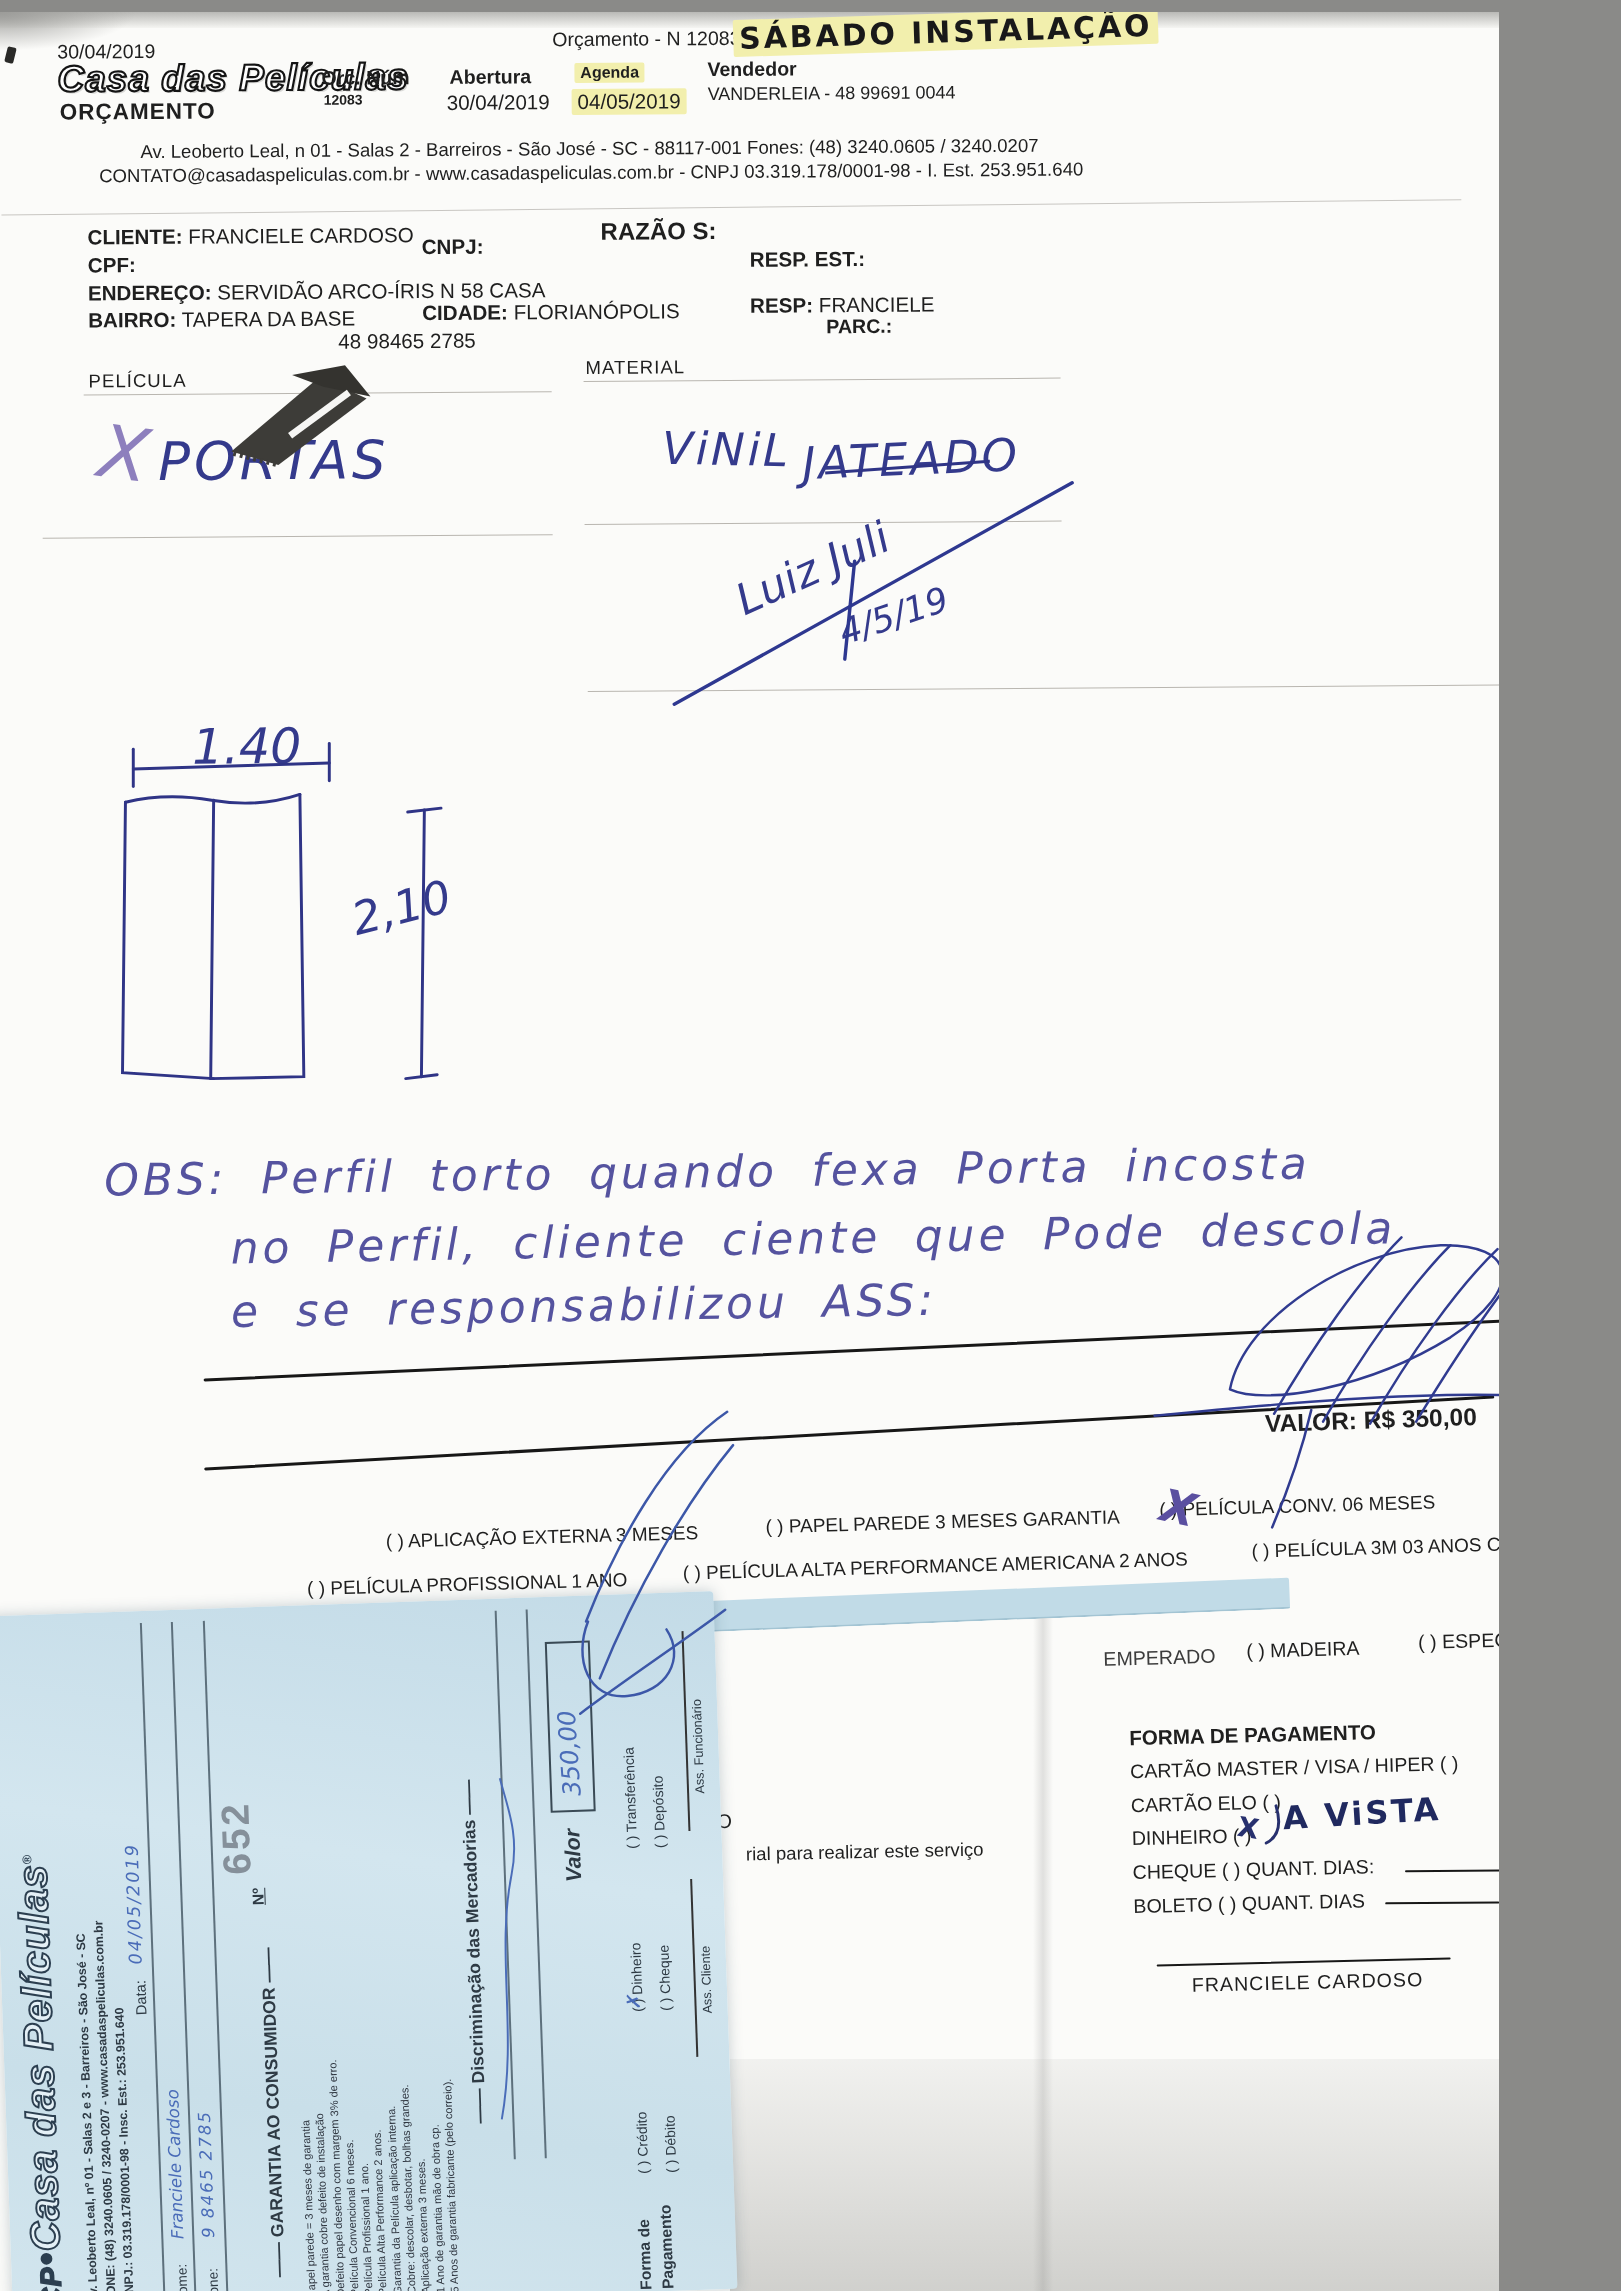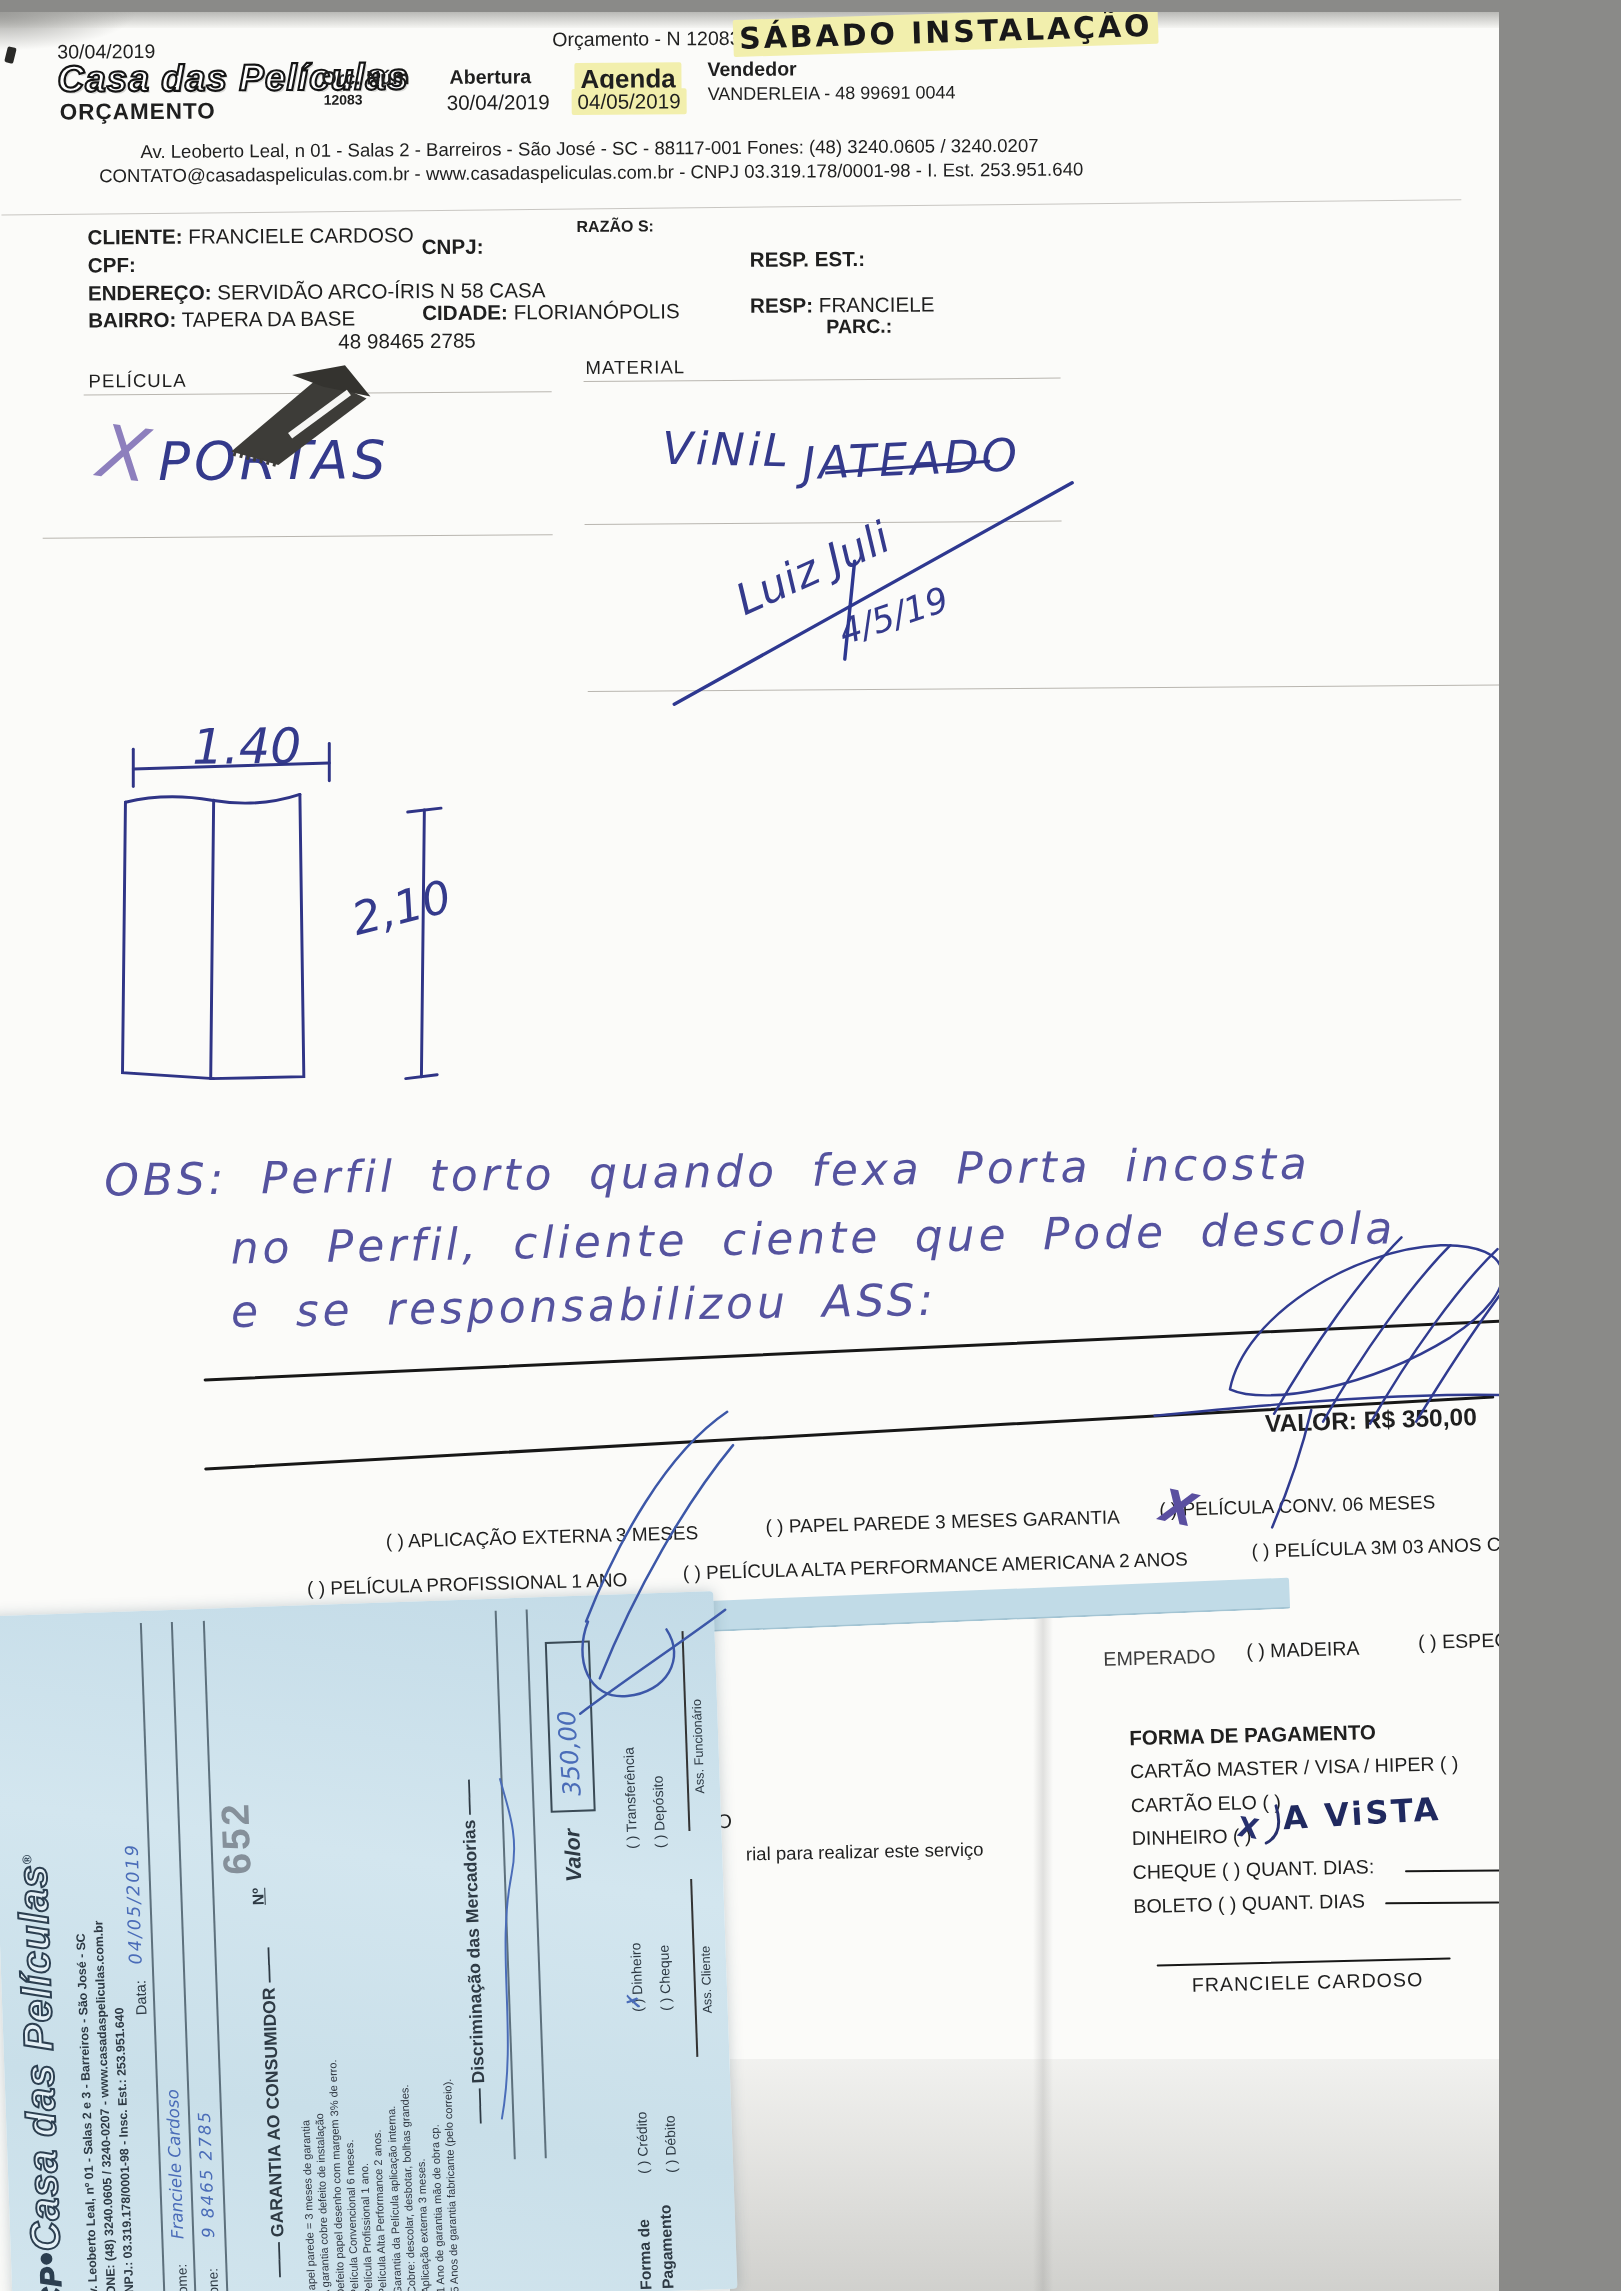--- a/index.html
+++ b/index.html
@@ -52,35 +52,35 @@
     <span class="abs p" style="left:552px;top:19.6px;font-size:19.6px;">Orçamento - N 12083</span>
     <span class="abs hand2 hl" style="left:733px;top:7.8px;font-size:30px;font-weight:600;letter-spacing:2.9px;transform:rotate(-1.4deg);color:#191919;">SÁBADO INSTALAÇÃO</span>
 
     <span class="abs logo-main" style="left:57px;top:47px;font-size:37px;">Casa das Películas</span>
     <span class="abs p b" style="left:59px;top:88px;font-size:22.5px;letter-spacing:1px;">ORÇAMENTO</span>
 
     <span class="abs p b" style="left:321px;top:57px;font-size:19.6px;">Orç. Núm</span>
     <span class="abs p b" style="left:323px;top:82px;font-size:14px;">12083</span>
     <span class="abs p b" style="left:449px;top:57px;font-size:19.6px;">Abertura</span>
     <span class="abs p" style="left:446px;top:82px;font-size:20.6px;">30/04/2019</span>
-    <span class="abs p b hl" style="left:574px;top:55px;font-size:26px;">Agenda</span>
+    <span class="abs p b hl" style="left:574px;top:55px;font-size:16px;">Agenda</span>
     <span class="abs p hl" style="left:571px;top:81px;font-size:20.6px;">04/05/2019</span>
     <span class="abs p b" style="left:707px;top:51px;font-size:19.6px;">Vendedor</span>
     <span class="abs p" style="left:707px;top:77px;font-size:18px;">VANDERLEIA - 48 99691 0044</span>
 
     <div class="abs p" style="left:118px;top:130px;width:941px;text-align:center;font-size:18.6px;">Av. Leoberto Leal, n 01 - Salas 2 - Barreiros - São José - SC - 88117-001 Fones: (48) 3240.0605 / 3240.0207</div>
     <div class="abs p" style="left:98px;top:154px;width:980px;text-align:center;font-size:18.6px;">CONTATO@casadaspeliculas.com.br - www.casadaspeliculas.com.br - CNPJ 03.319.178/0001-98 - I. Est. 253.951.640</div>
 
     <div class="rule" style="left:0;top:200px;width:1460px;background:#c8c6c2;transform:rotate(-0.2deg);"></div>
 
     <span class="abs p" style="left:86px;top:214px;font-size:20.6px;">
       <span class="b">CLIENTE:</span>
       <span>FRANCIELE CARDOSO</span>
     </span>
-    <span class="abs p b" style="left:575px;top:210px;font-size:16px;">RAZÃO S:</span>
+    <span class="abs p b" style="left:599px;top:210px;font-size:24px;">RAZÃO S:</span>
     <span class="abs p b" style="left:86px;top:242px;font-size:20.6px;">CPF:</span>
     <span class="abs p b" style="left:420px;top:226px;font-size:20.6px;">CNPJ:</span>
     <span class="abs p b" style="left:748px;top:241px;font-size:20.6px;">RESP. EST.:</span>
     <span class="abs p" style="left:86px;top:270px;font-size:20.6px;">
       <span class="b">ENDEREÇO:</span>
       <span>SERVIDÃO ARCO-ÍRIS N 58 CASA</span>
     </span>
     <span class="abs p" style="left:86px;top:297px;font-size:20.6px;">
       <span class="b">BAIRRO:</span>
       <span>TAPERA DA BASE</span>

